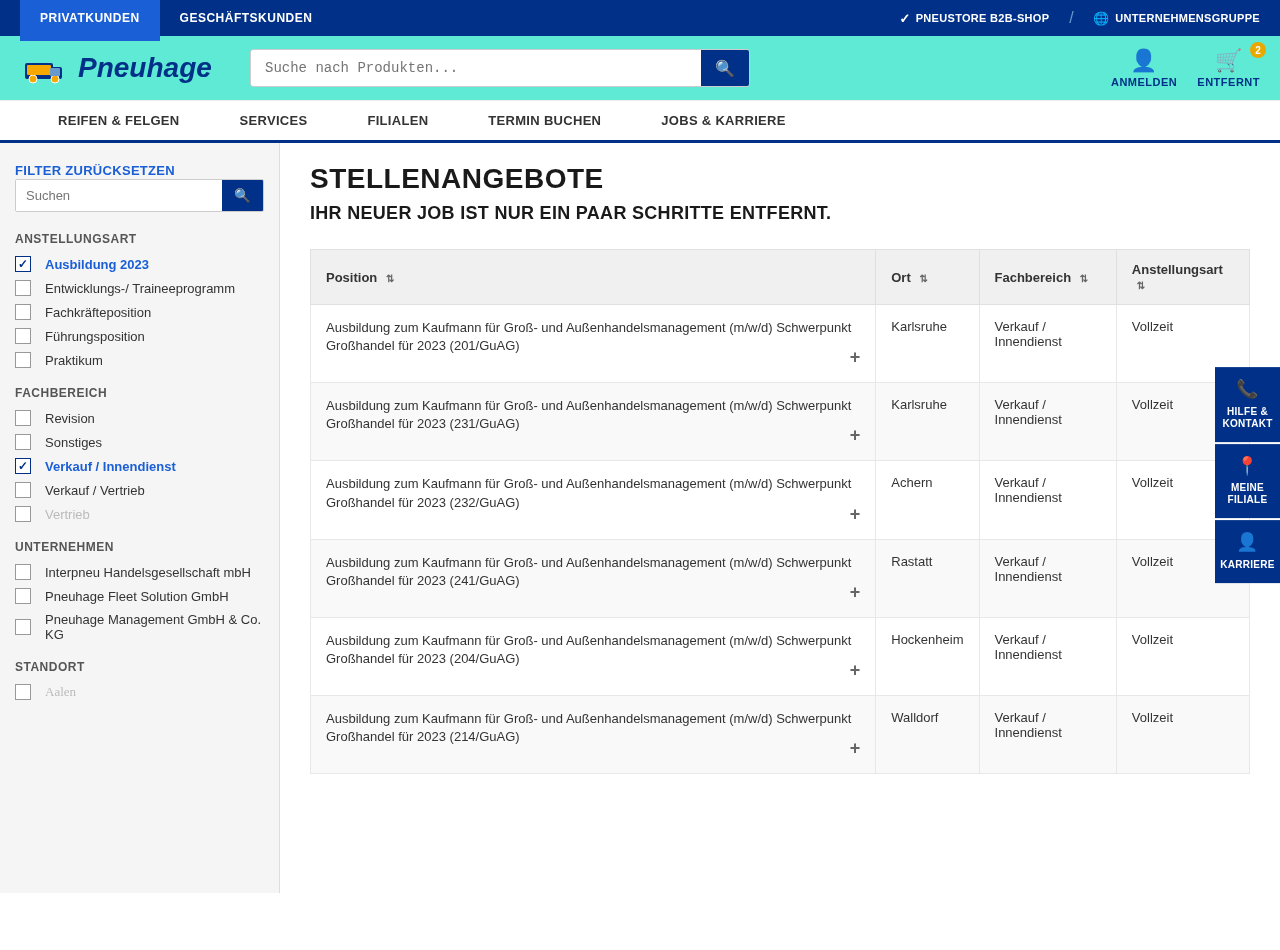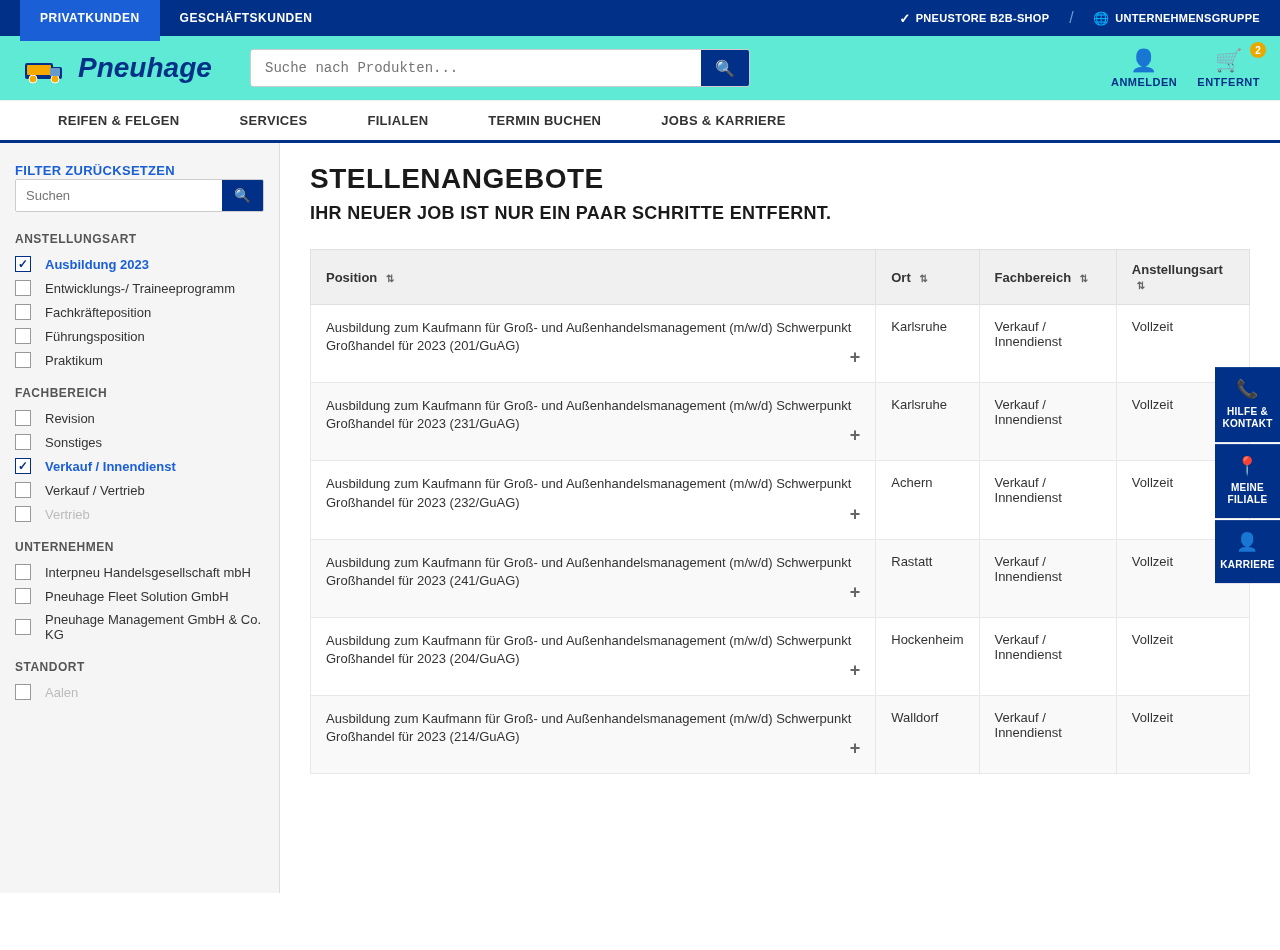--- a/index.html
+++ b/index.html
@@ -487,21 +487,21 @@
       <div class="filter-item">
         <div class="filter-checkbox"></div>
         <span class="filter-label">Pneuhage Management GmbH &amp; Co. KG</span>
       </div>
     </div>
 
     <div class="filter-section">
       <div class="filter-section-title">STANDORT</div>
       <div class="filter-item">
         <div class="filter-checkbox"></div>
-        <span class="filter-label" style="color:#bbb;">Aalen</span>
+        <span class="filter-label" style="color:#bbb;font-family:Liberation Serif, serif;">Aalen</span>
       </div>
     </div>
   </aside>
 
   <main class="content">
     <h1 class="page-title">STELLENANGEBOTE</h1>
     <p class="page-subtitle">IHR NEUER JOB IST NUR EIN PAAR SCHRITTE ENTFERNT.</p>
 
     <table class="jobs-table">
       <thead>

